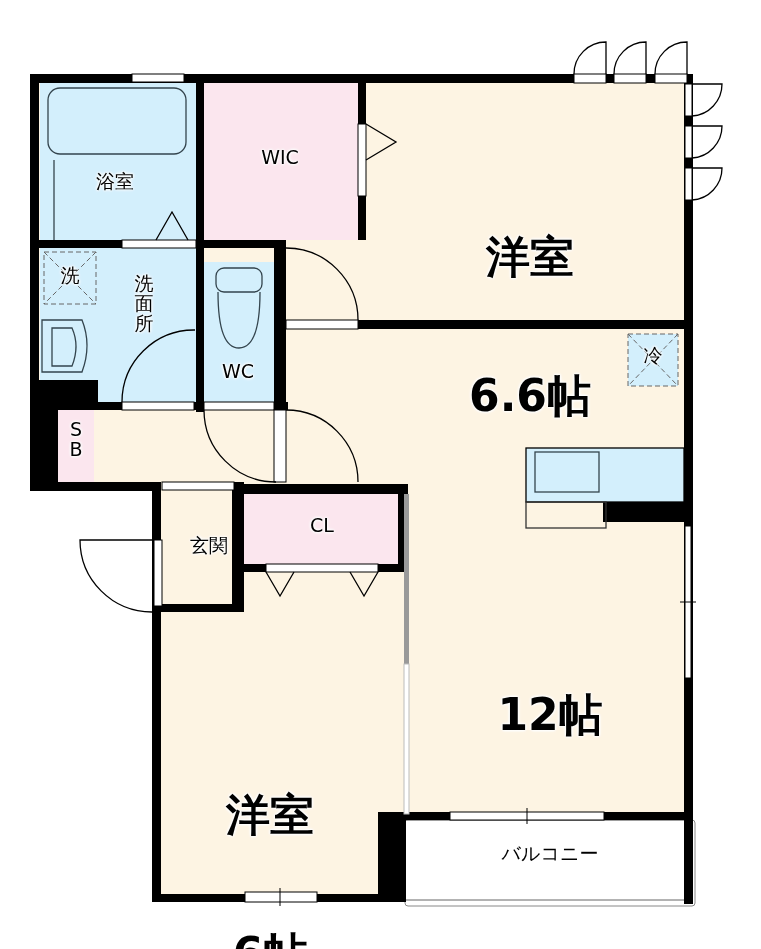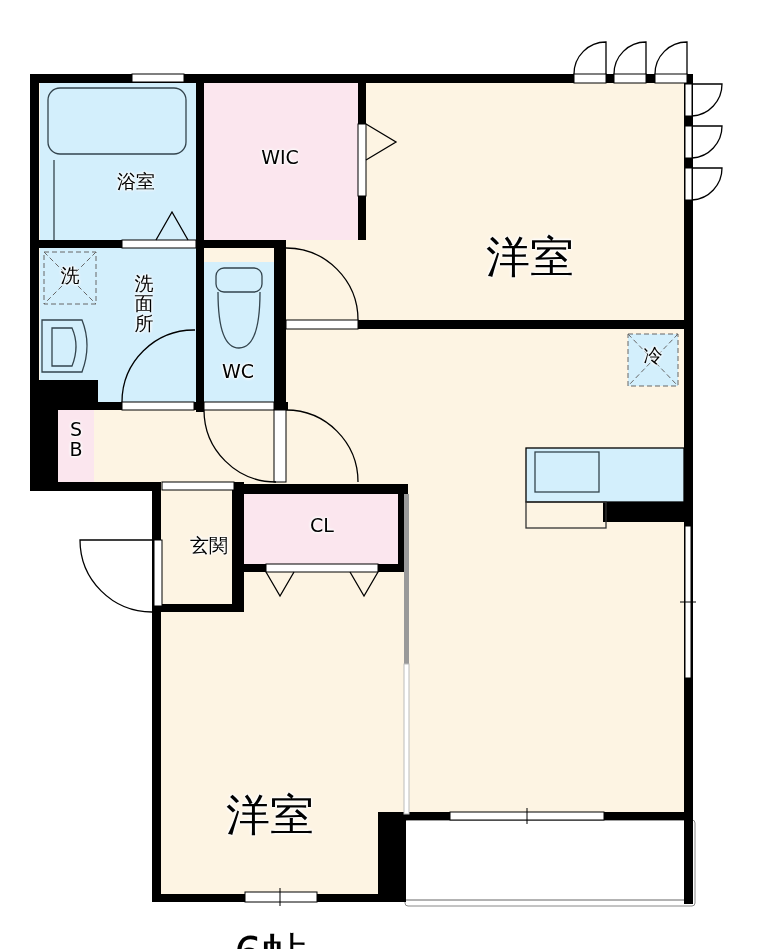--- a/index.html
+++ b/index.html
@@ -1,21 +1,21 @@
 <!DOCTYPE html>
 <html><head>
 <meta charset="utf-8">
 <style>
   html, body { margin:0; padding:0; background:#ffffff; }
   body { width:761px; height:949px; position:relative; overflow:hidden;
          font-family:"DejaVu Sans", "Liberation Sans", sans-serif; }
   #plan { position:absolute; left:0; top:0; width:761px; height:949px; }
   .lbl { position:absolute; color:#000; text-align:center; line-height:1.05;
          text-shadow: 0 0 3px #fff, 0 0 3px #fff, 0 0 3px #fff, 0 0 4px #fff; white-space:pre; }
-  .lbl-big { font-size:44px; }
+  .lbl-big { font-size:44px;font-weight:bold; }
   .lbl-sm  { font-size:19px; }
 </style>
 </head>
 <body>
 
 <div id="plan">
   <svg width="761" height="949" viewBox="0 0 761 949">
 
     <g>
       <rect x="36" y="80" width="652" height="330" fill="#fdf4e3"></rect>
@@ -145,32 +145,35 @@
       <line x1="96" y1="252" x2="44" y2="304"></line>
       <rect x="628" y="334" width="50" height="52" fill="#d3effc"></rect>
       <line x1="628" y1="334" x2="678" y2="386"></line>
       <line x1="678" y1="334" x2="628" y2="386"></line>
     </g>
   </svg>
 
   
   <div class="lbl lbl-big" style="left:440px;top:142px;width:180px;">
     <div>洋室</div>
+    <div>6.6帖</div>
   </div>
   <div class="lbl lbl-big" style="left:480px;top:600px;width:140px;">
+    <div>12帖</div>
   </div>
   <div class="lbl lbl-big" style="left:200px;top:700px;width:140px;">
     <div>洋室</div>
     <div>6帖</div>
   </div>
   <div class="lbl lbl-sm" style="left:235px;top:148px;width:90px;">WIC</div>
-  <div class="lbl lbl-sm" style="left:75px;top:172px;width:80px;text-align:right;">浴室</div>
+  <div class="lbl lbl-sm" style="left:75px;top:172px;width:80px;">浴室</div>
   <div class="lbl lbl-sm" style="left:124px;top:274px;width:40px;">洗
 面
 所</div>
   <div class="lbl lbl-sm" style="left:50px;top:266px;width:40px;">洗</div>
   <div class="lbl lbl-sm" style="left:206px;top:362px;width:64px;">WC</div>
   <div class="lbl lbl-sm" style="left:60px;top:420px;width:32px;">S
 B</div>
   <div class="lbl lbl-sm" style="left:172px;top:536px;width:74px;">玄関</div>
   <div class="lbl lbl-sm" style="left:282px;top:516px;width:80px;">CL</div>
   <div class="lbl lbl-sm" style="left:632px;top:346px;width:42px;">冷</div>
+  <div class="lbl lbl-sm" style="left:450px;top:844px;width:200px;">バルコニー</div>
 </div>
 
 </body></html>

